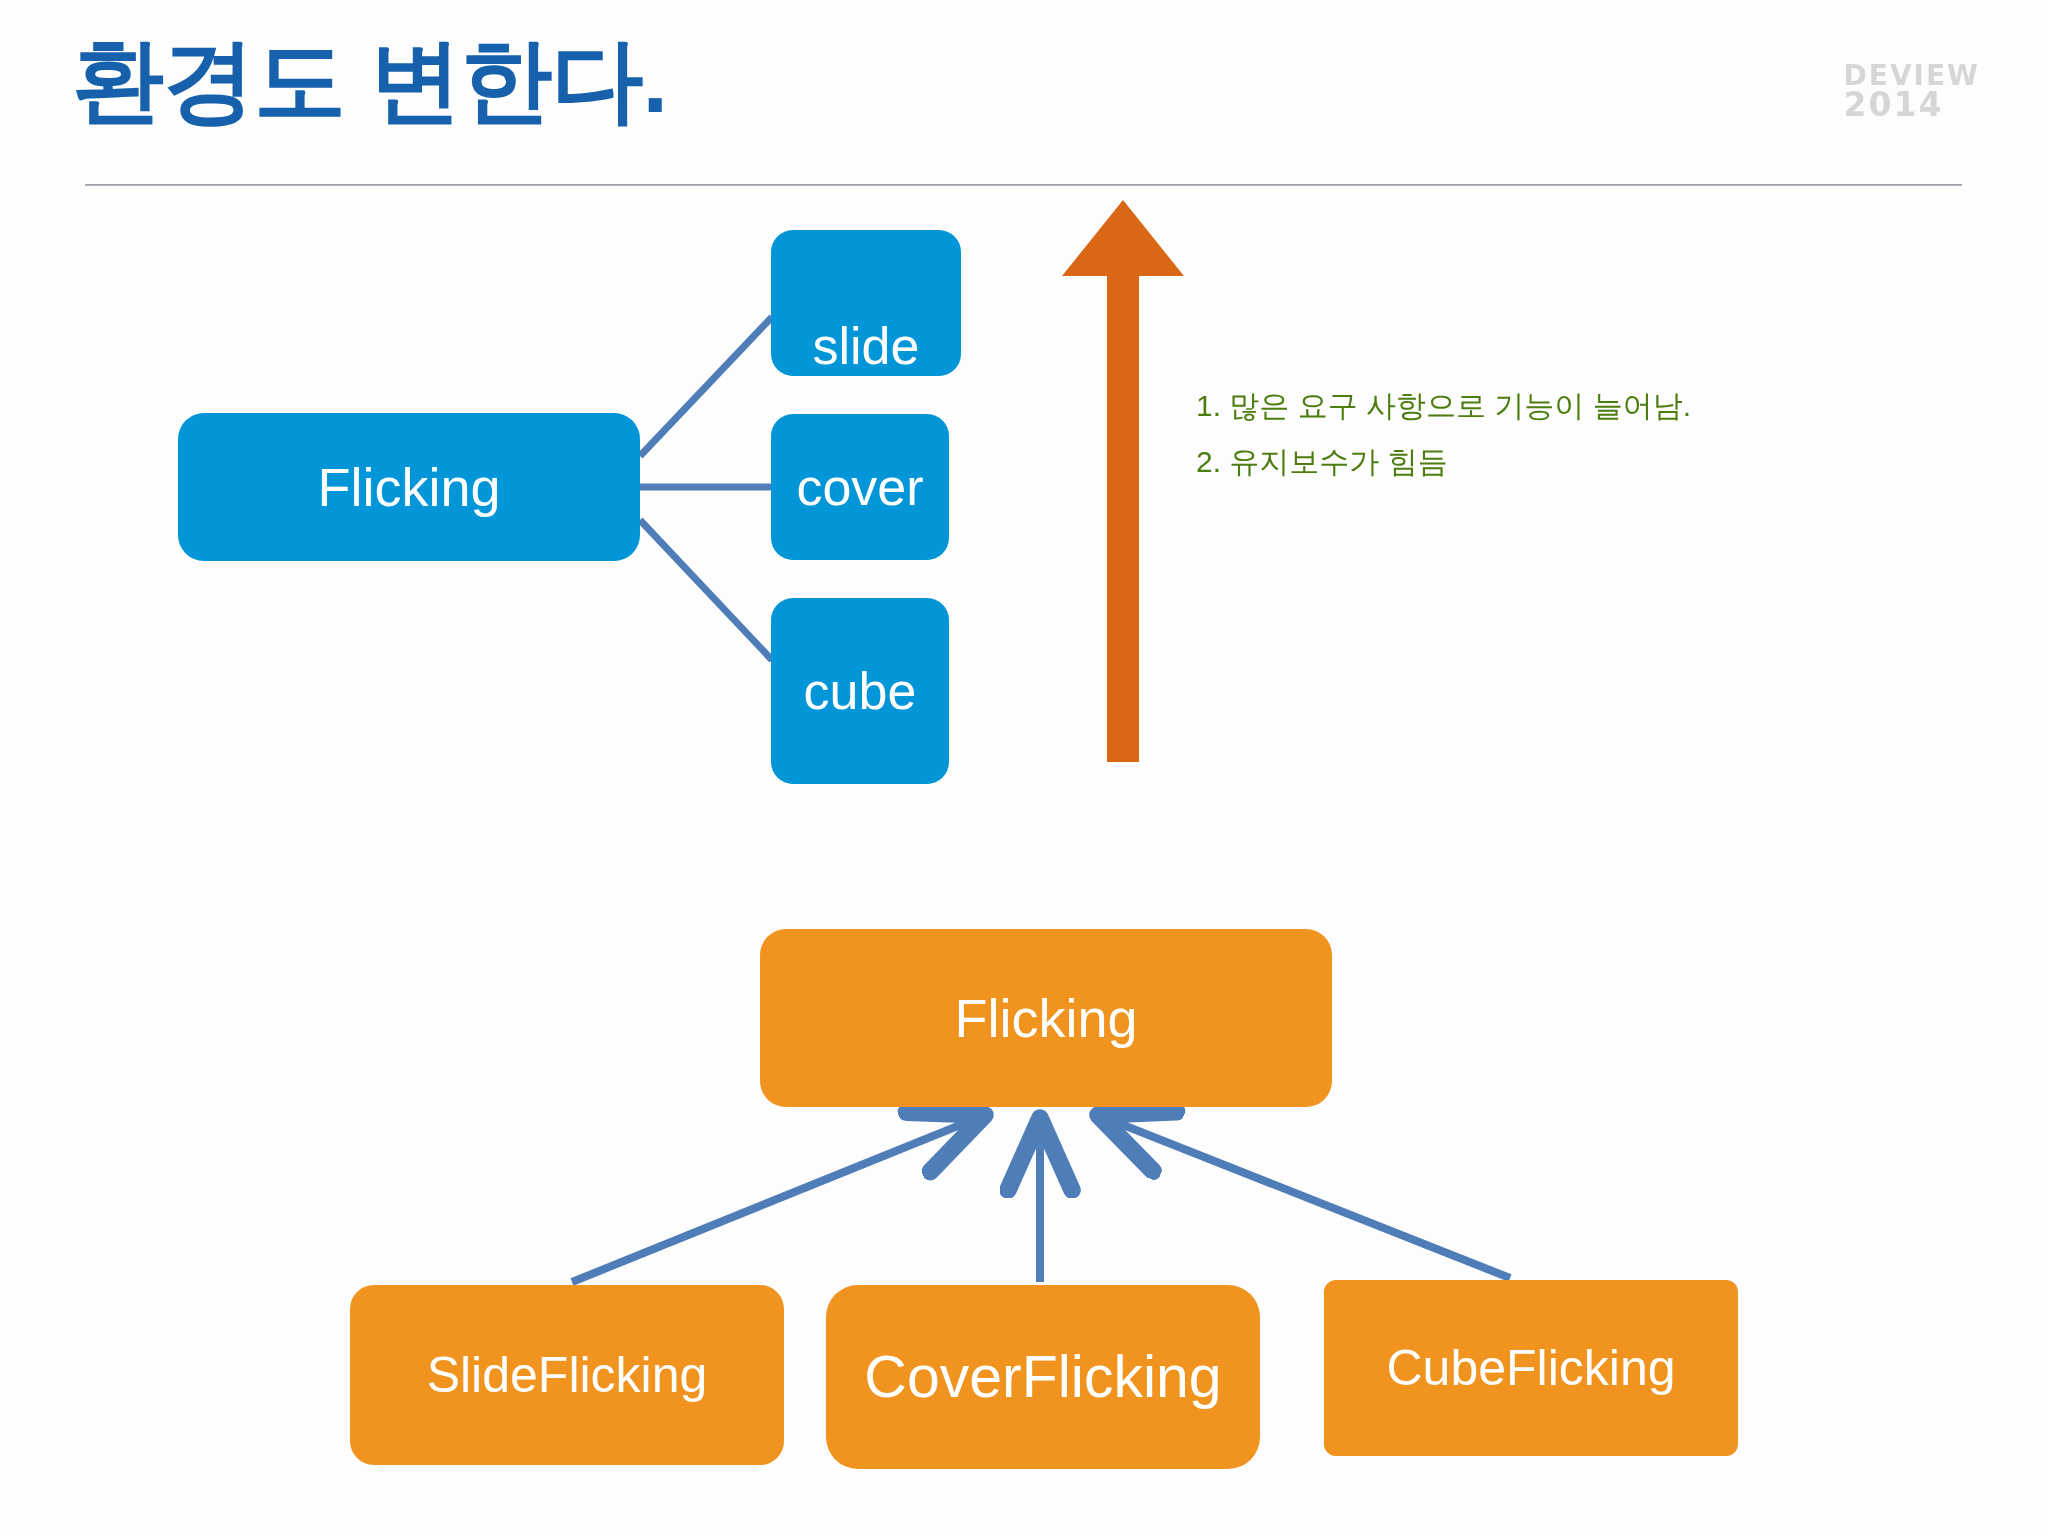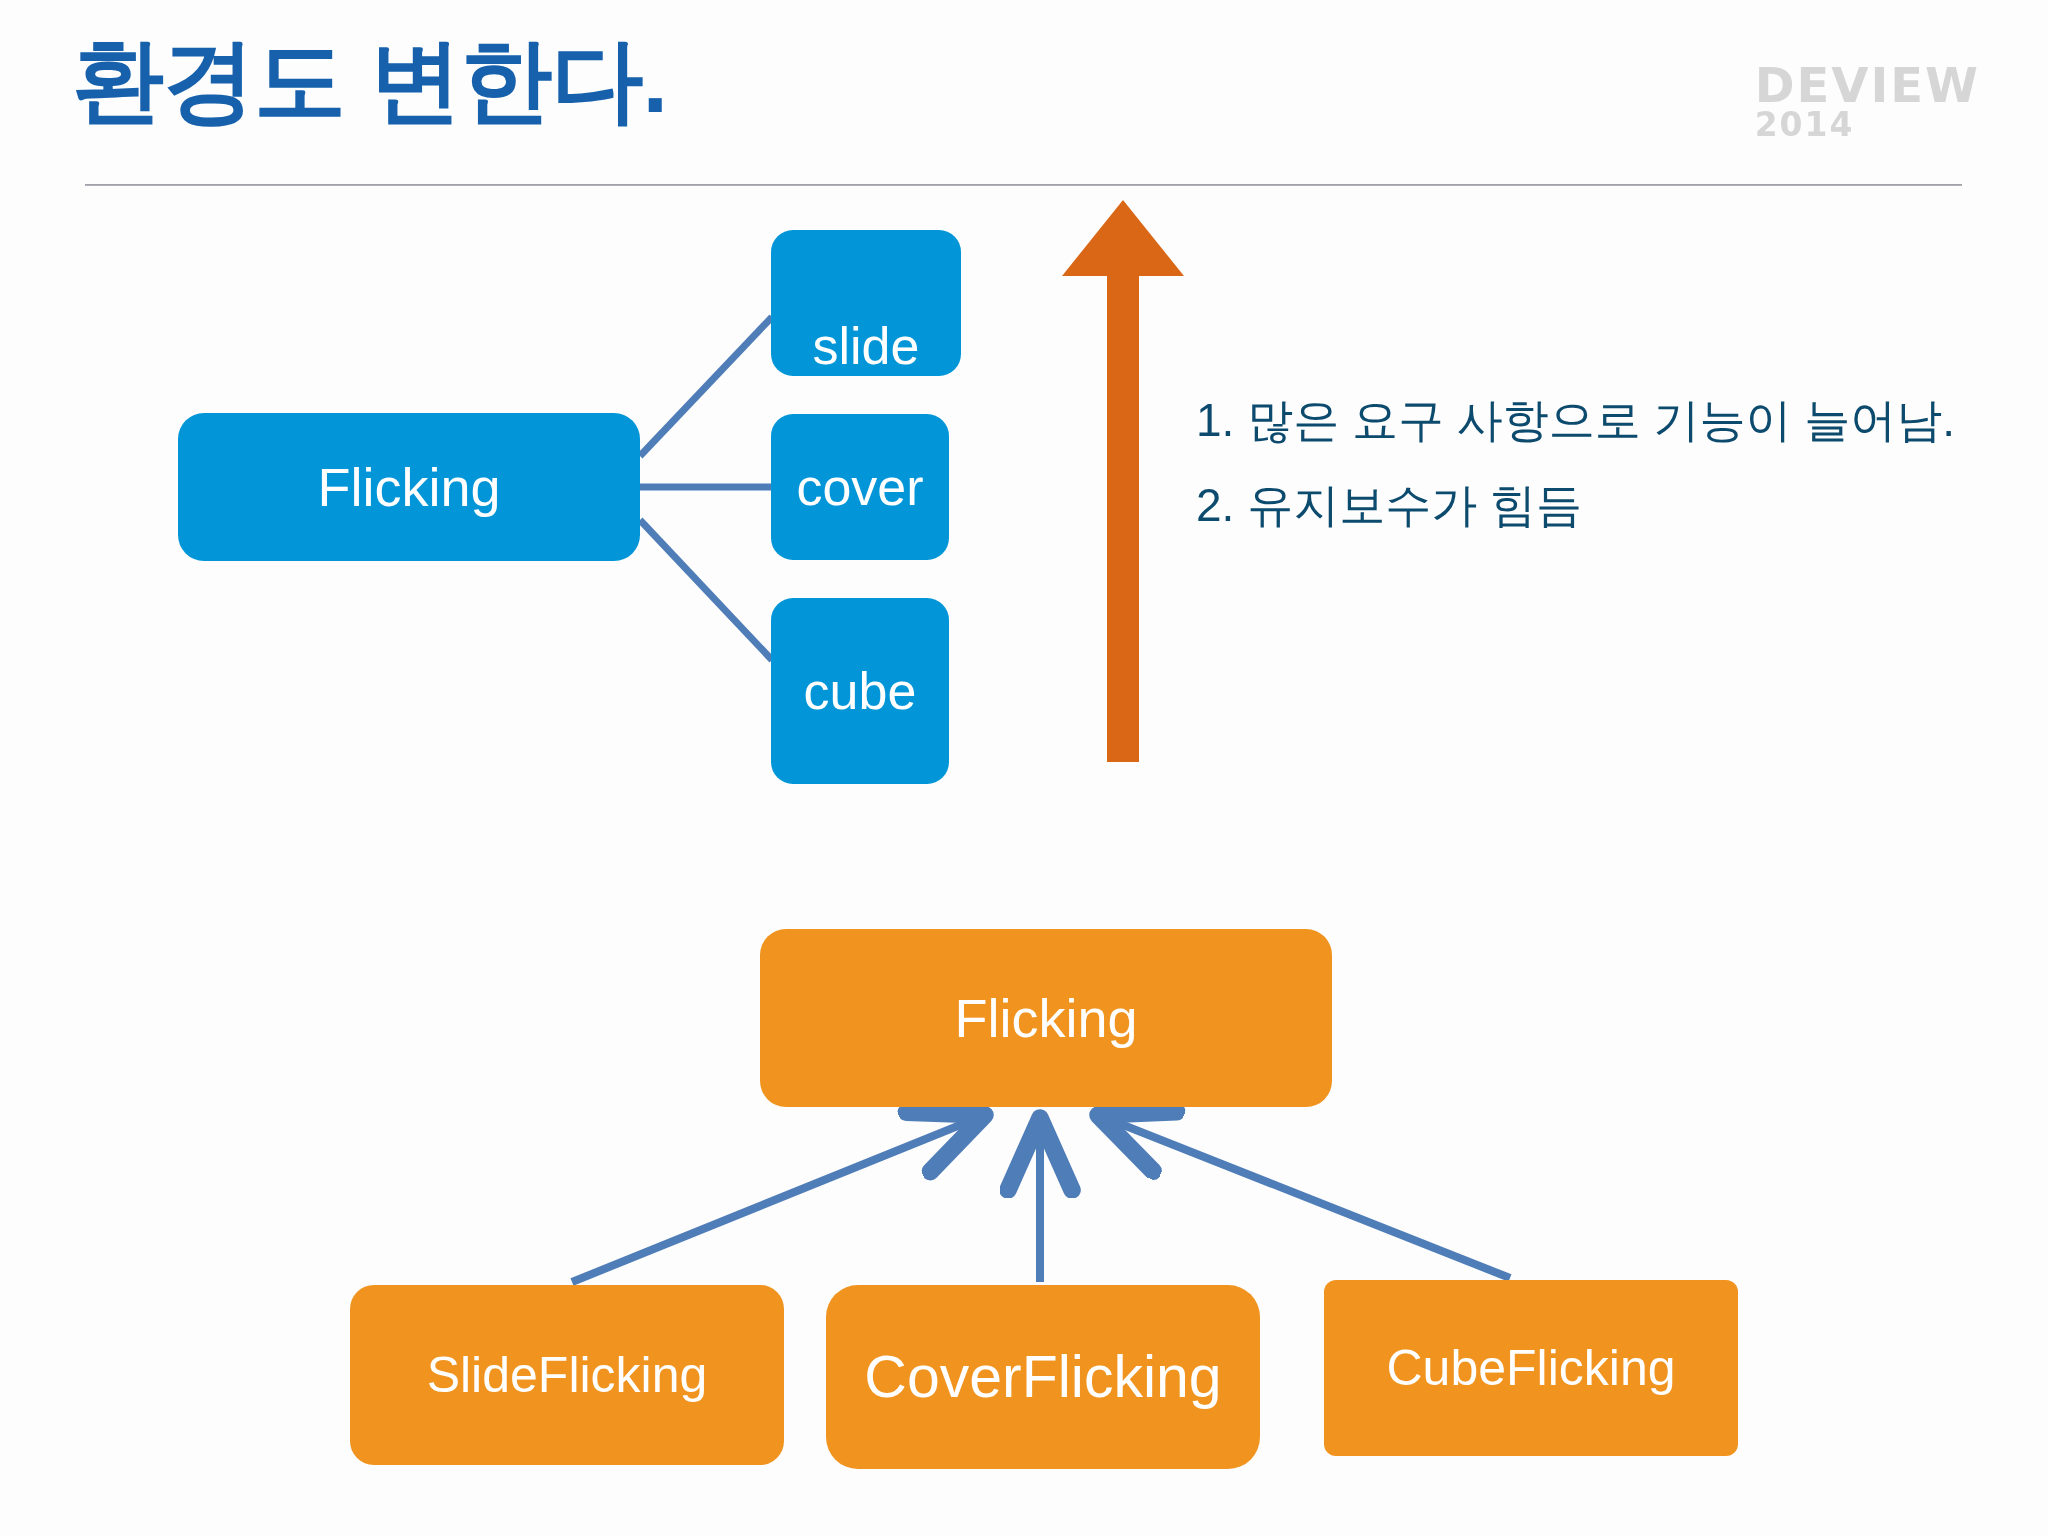--- a/index.html
+++ b/index.html
@@ -33,21 +33,21 @@
     position: absolute;
     right: 68px;
     top: 62px;
     text-align: left;
     color: #d6d6d6;
     font-weight: bold;
     line-height: 0.98;
     font-family: "DejaVu Sans", sans-serif;
     letter-spacing: 2px;
   }
-  #deview-logo .logo-top { font-size: 48px; display:block; }
+  #deview-logo .logo-top { font-size: 28px; display:block; }
   #deview-logo .logo-bottom { font-size: 33px; display:block; }
 
   #header-rule {
     position: absolute;
     left: 85px;
     top: 184px;
     width: 1877px;
     height: 2px;
     background: linear-gradient(to bottom, #9b9aa2 0%, #b9b8bf 100%);
   }
@@ -89,22 +89,22 @@
     left: 0; top: 0;
     width: 2048px; height: 1536px;
     pointer-events: none;
   }
 
   
   #notes {
     position: absolute;
     left: 1196px;
     top: 378px;
-    color: #0c4a6e;
-    font-size: 46px;
+    color: #4d7c0f;
+    font-size: 30px;
     line-height: 1.85;
     white-space: nowrap;
   }
   #notes .note-line { display: block; }
 </style>
 </head>
 <body>
 
 <div id="slide">
 

